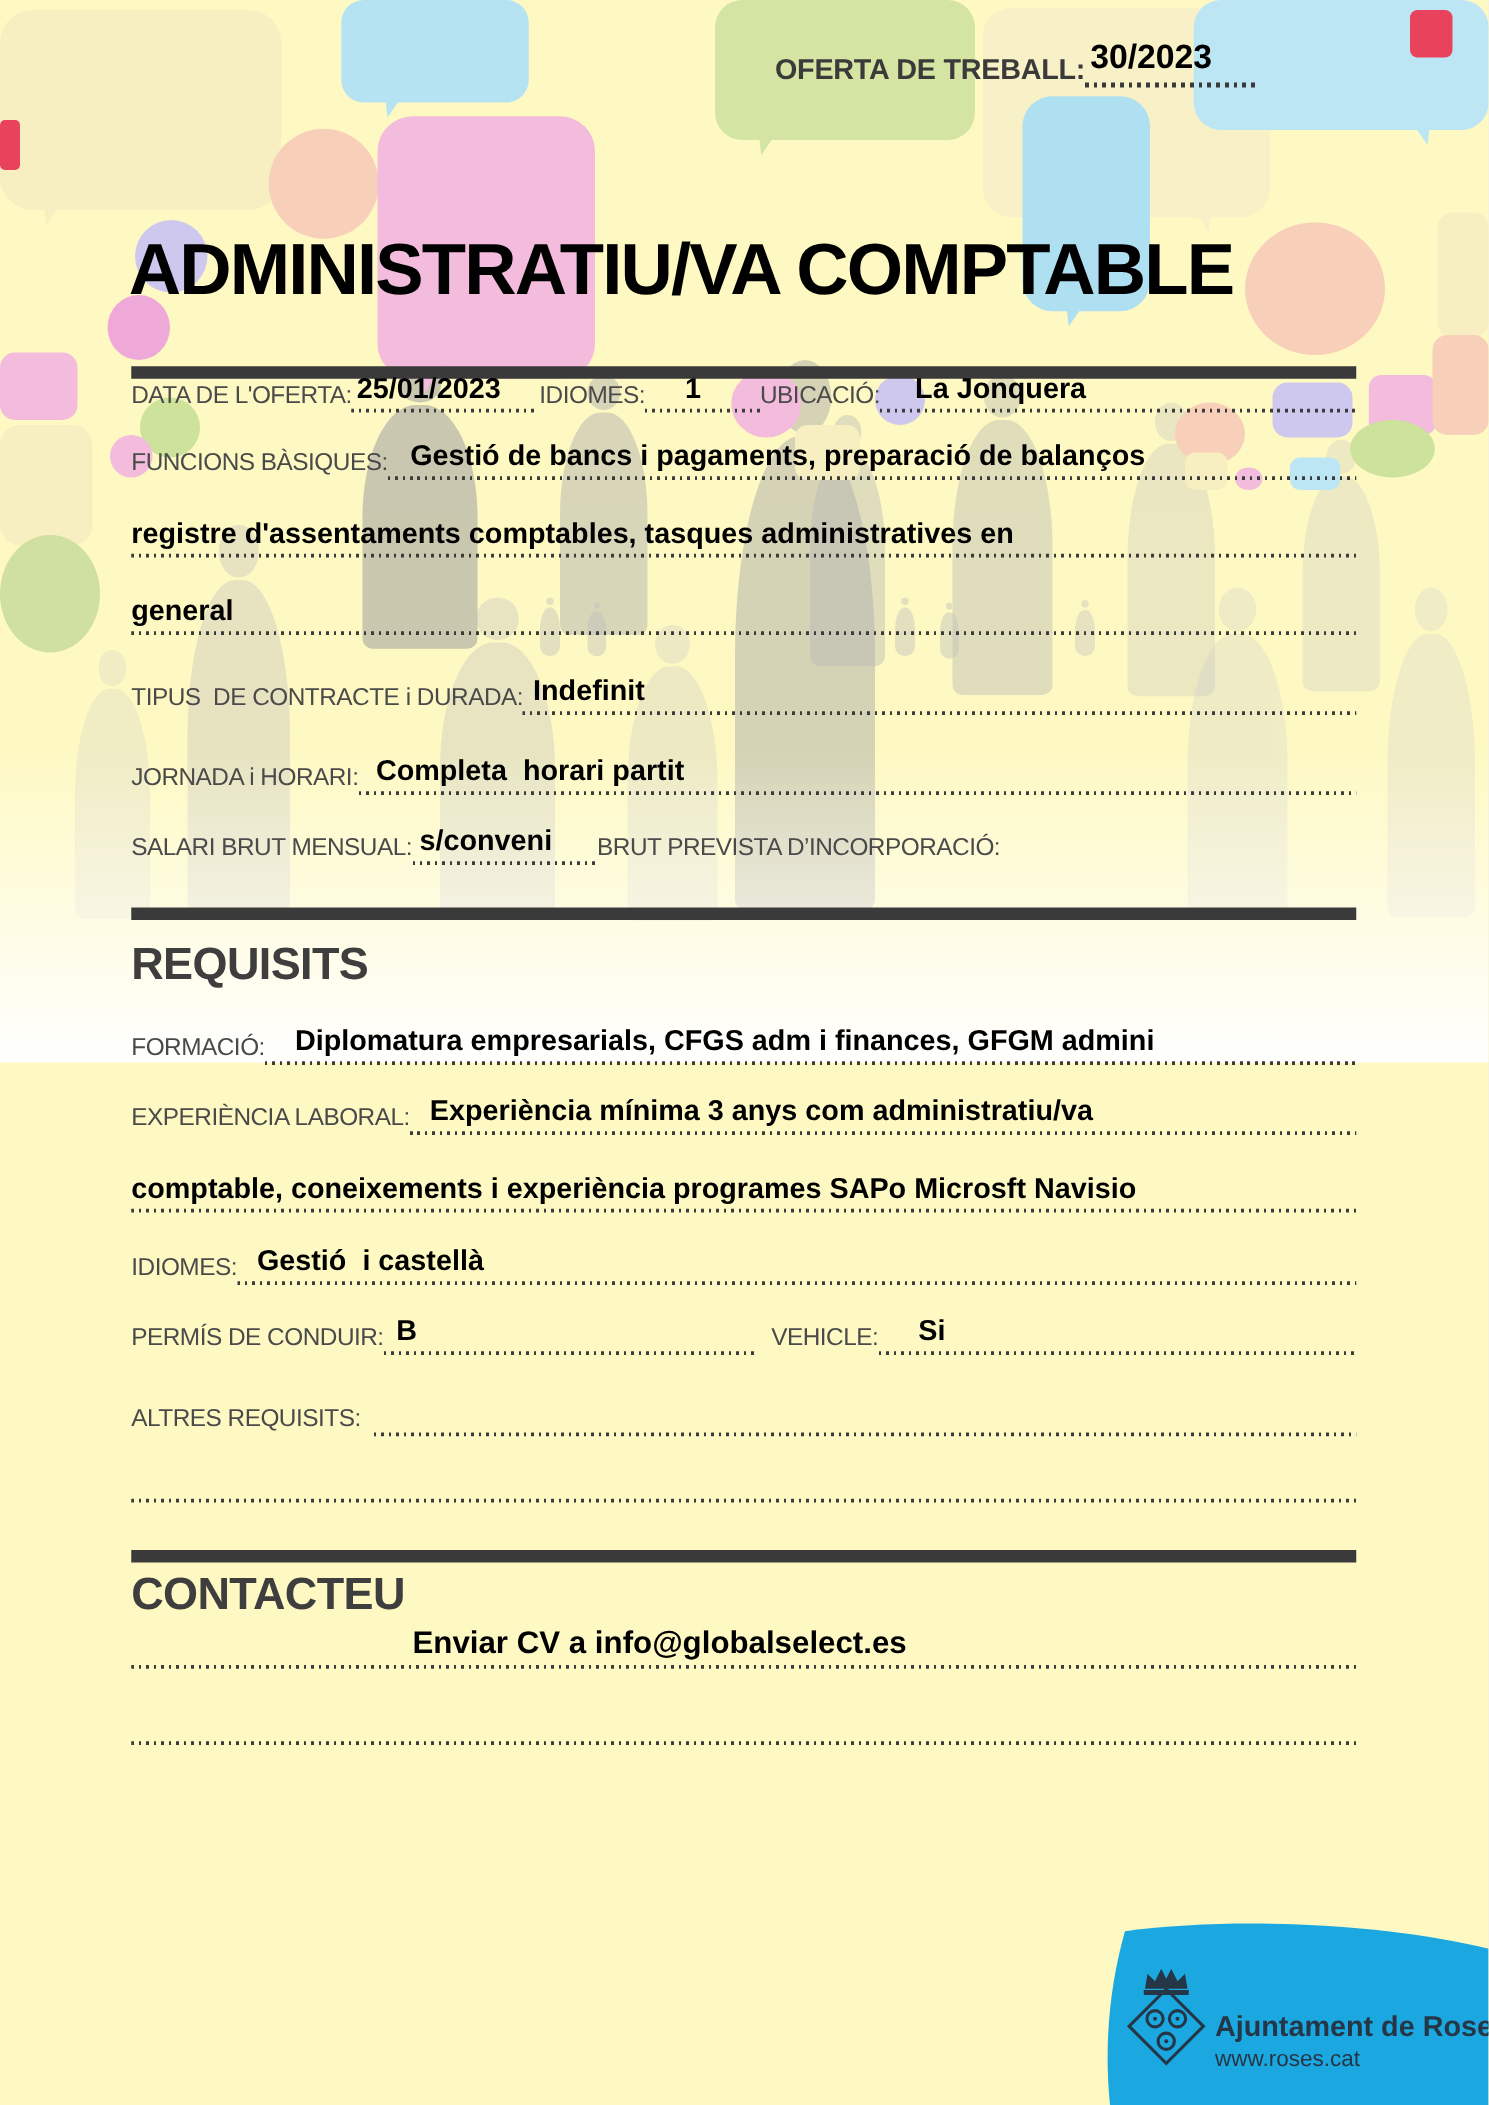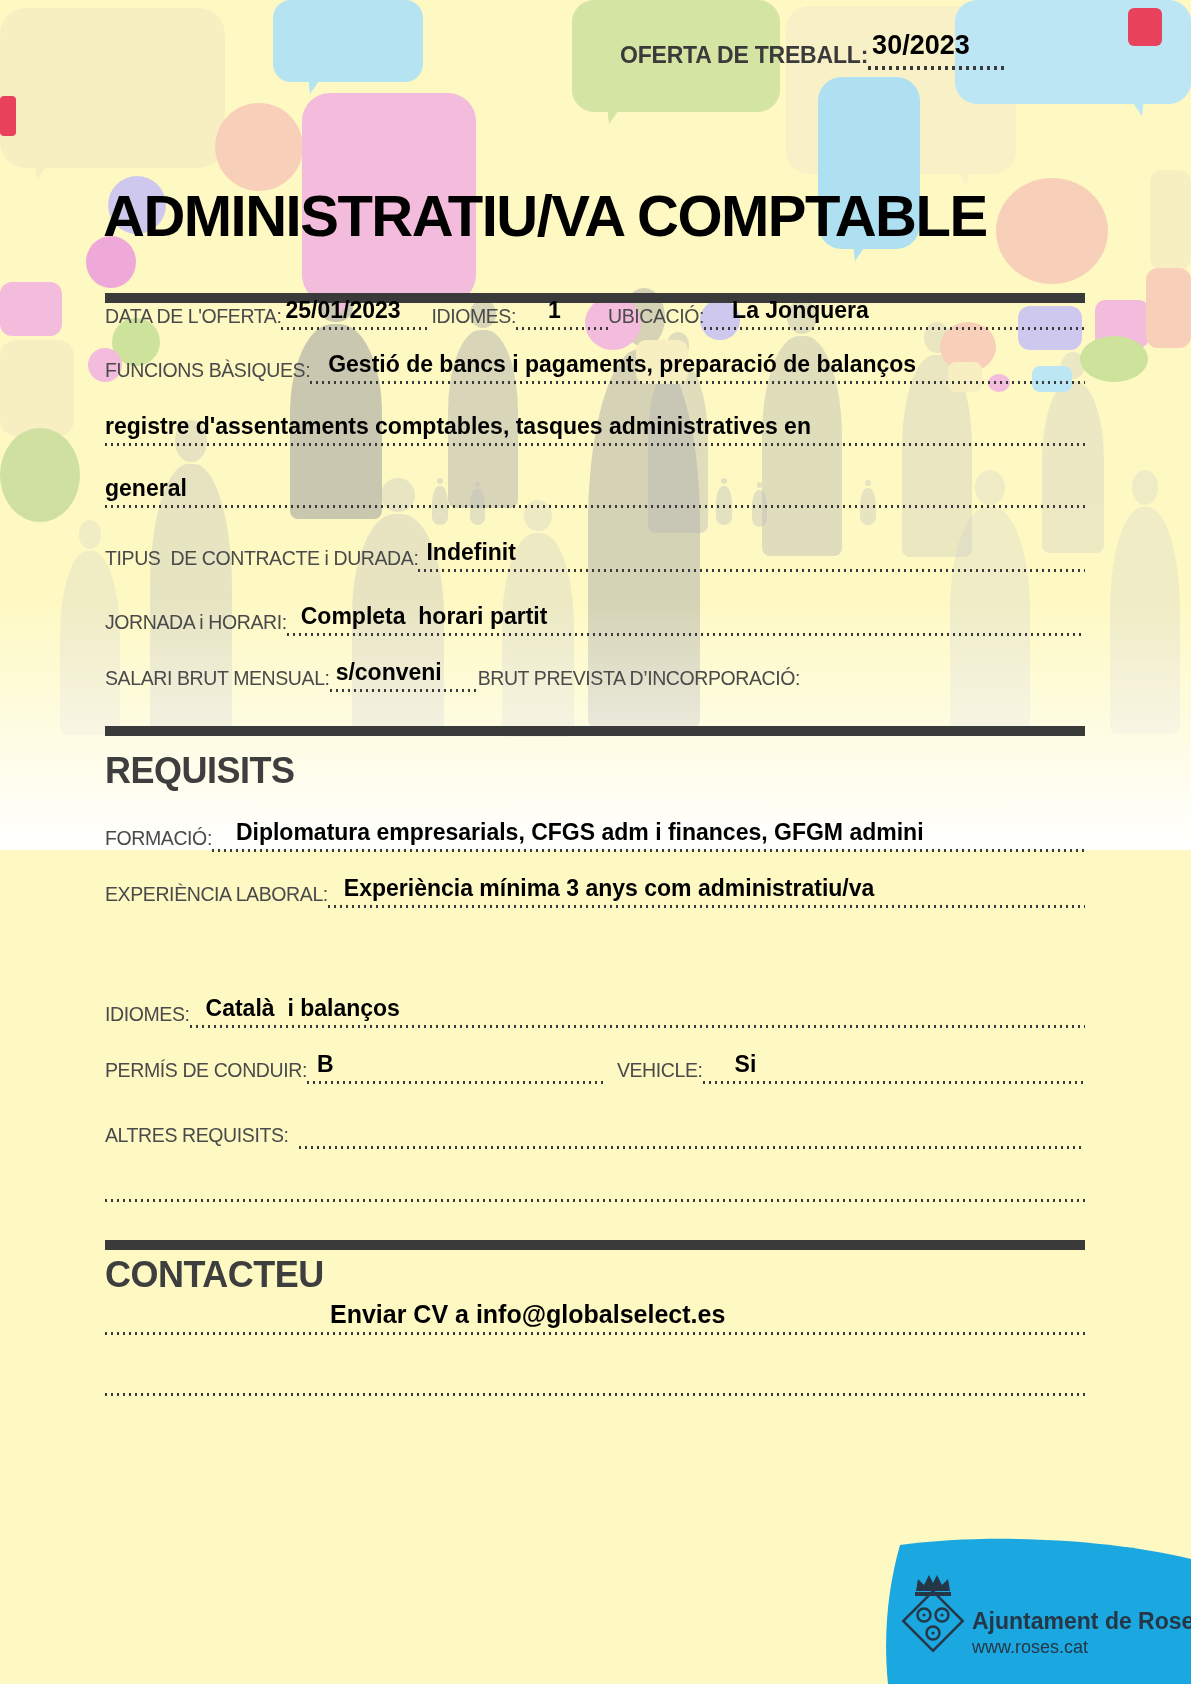--- a/index.html
+++ b/index.html
@@ -220,25 +220,30 @@
       <span class="value" style="left:24px">Diplomatura empresarials, CFGS adm i finances, GFGM admini</span>
     </span>
   </div>
 
   <div class="row" style="top:876px;height:36px">
     <span class="lab">EXPERIÈNCIA LABORAL:</span>
     <span class="dots flx">
       <span class="value" style="left:16px">Experiència mínima 3 anys com administratiu/va</span>
     </span>
   </div>
+  <div class="row" style="top:938px;height:36px">
+    <span class="dots flx">
+      <span class="value" style="left:0">comptable, coneixements i experiència programes SAPo Microsft Navisio</span>
+    </span>
+  </div>
 
   <div class="row" style="top:996px;height:36px">
     <span class="lab">IDIOMES:</span>
     <span class="dots flx">
-      <span class="value" style="left:16px">Català  i balanços</span>
+      <span class="value" style="left:16px">Gestió  i castellà</span>
     </span>
   </div>
 
   <div class="row" style="top:1052px;height:36px">
     <span class="lab">PERMÍS DE CONDUIR:</span>
     <span class="dots" style="width:300px;margin-right:10px">
       <span class="value" style="left:10px">B</span>
     </span>
     <span class="lab">VEHICLE:</span>
     <span class="dots flx">

